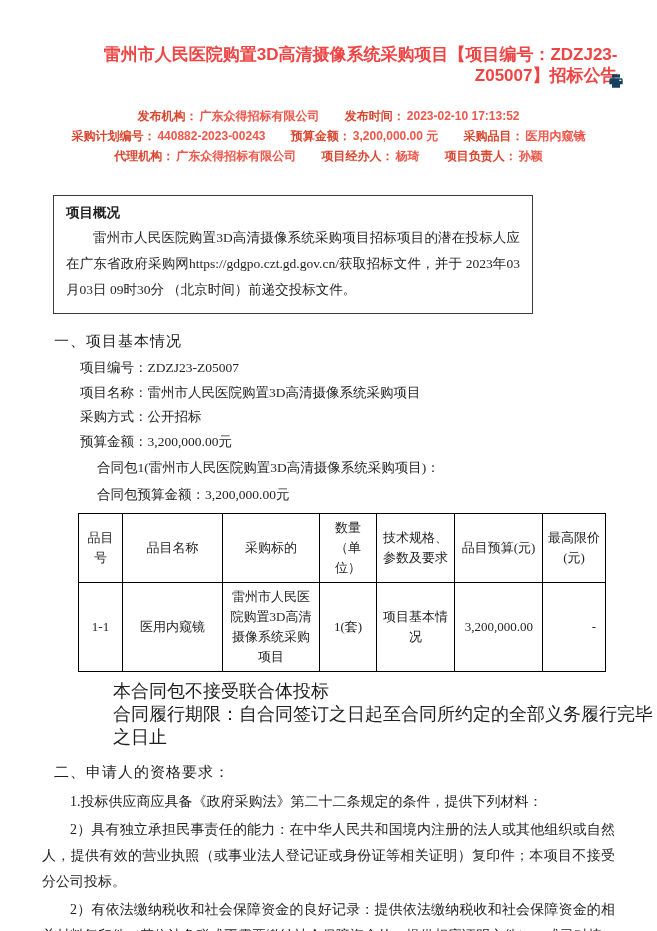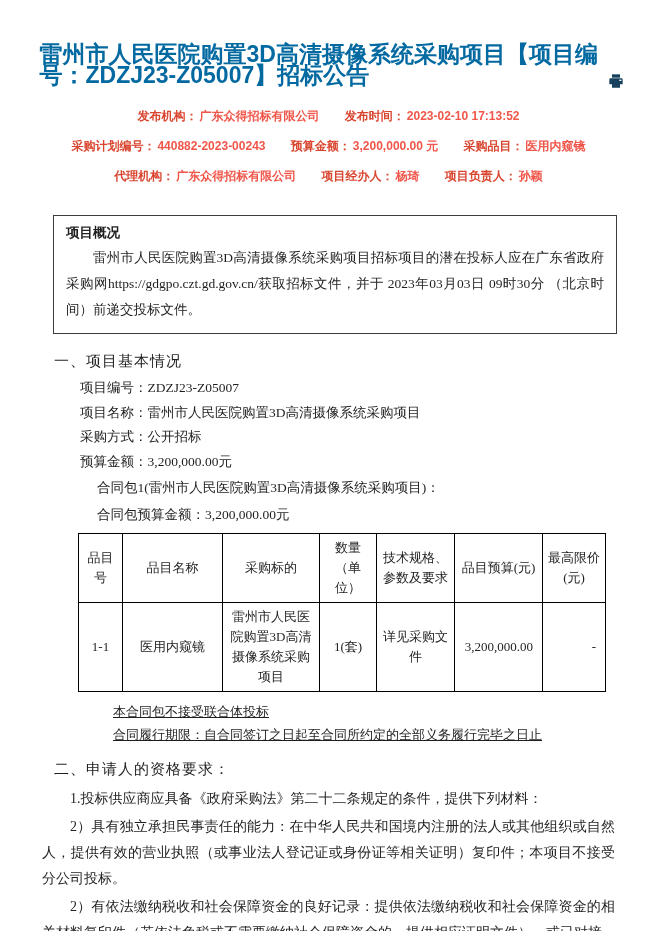--- a/index.html
+++ b/index.html
@@ -5,39 +5,39 @@
   * { margin:0; padding:0; box-sizing:border-box; }
   html,body { width:657px; height:931px; background:#ffffff; overflow:hidden; }
   body {
     font-family:"Liberation Serif","DejaVu Serif",serif;
     color:#1f1f1f;
   }
   
   .title-wrap { position:relative; padding:44px 38px 0 38px; }
   .title {
     max-width:578px; margin:0 auto;
-    text-align:left;
+    text-align:right;
     font-family:"Liberation Sans","DejaVu Sans",sans-serif;
-    font-weight:bold; font-size:23px; line-height:21px;
-    color:#0369a1;
+    font-weight:bold; font-size:17px; line-height:21px;
+    color:#ef4444;
   }
   .printer { position:absolute; right:33px; top:73px; width:16px; height:16px; cursor:pointer; }
   
   .meta {
     margin-top:22px; text-align:center;
     font-family:"Liberation Sans","DejaVu Sans",sans-serif;
     font-size:12px; font-weight:bold; line-height:17px;
   }
-  .meta-row { margin-top:13px; white-space:nowrap; }
+  .meta-row { margin-top:3px; white-space:nowrap; }
   .meta-item { margin:0 11px; display:inline-block; }
   .meta-item .k { color:#d9452e; }
   .meta-item .v { color:#f0564a; margin-left:2px; }
   
   .overview-box {
-    margin:30px 0 0 53px; width:564px;
+    margin:30px 0 0 53px; width:480px;
     border:1px solid #3c3c3c;
     padding:9px 12px 10px 12px;
     font-size:13.5px;
   }
   .ov-h { font-weight:bold; line-height:16px; }
   .ov-b { margin-top:4px; text-indent:2em; text-align:justify; line-height:26px; }
   
   .sec { margin:16px 0 0 54px; font-size:15px; font-weight:normal; line-height:22px; letter-spacing:1px; }
   .sec2 { margin-top:12px; }
   .fields { margin:4px 0 0 80px; font-size:13.5px; }
@@ -51,21 +51,21 @@
   }
   .spec-table th, .spec-table td {
     border:1px solid #000; text-align:center; vertical-align:middle;
     font-weight:normal; line-height:20px; padding:4px 4px;
   }
   .spec-table thead tr { height:64px; }
   .spec-table tbody tr { height:76px; }
   .spec-table .nowrap { white-space:nowrap; }
   .spec-table .num { text-align:right; padding-right:9px; }
   
-  .note { margin-left:113px; font-size:13px; line-height:23px;text-decoration:underline; }
+  .note { margin-left:113px; font-size:18px; line-height:23px; }
   .note-first { margin-top:8px; }
   .para {
     margin:2px 42px 0 42px; font-size:14px; line-height:26px;
     text-indent:2em; text-align:justify;
   }
   .para-first { margin-top:6px; }
 </style>
 </head>
 <body>
 
@@ -136,21 +136,21 @@
         <th class="nowrap">品目预算(元)</th>
         <th>最高限价(元)</th>
       </tr>
     </thead>
     <tbody>
       <tr>
         <td>1-1</td>
         <td>医用内窥镜</td>
         <td>雷州市人民医院购置3D高清摄像系统采购项目</td>
         <td>1(套)</td>
-        <td>详见采购文件</td>
+        <td>项目基本情况</td>
         <td class="num">3,200,000.00</td>
         <td class="num">-</td>
       </tr>
     </tbody>
   </table>
 
   <div class="note note-first">本合同包不接受联合体投标</div>
   <div class="note">合同履行期限：自合同签订之日起至合同所约定的全部义务履行完毕之日止</div>
 
   <h2 class="sec sec2">二、申请人的资格要求：</h2>

